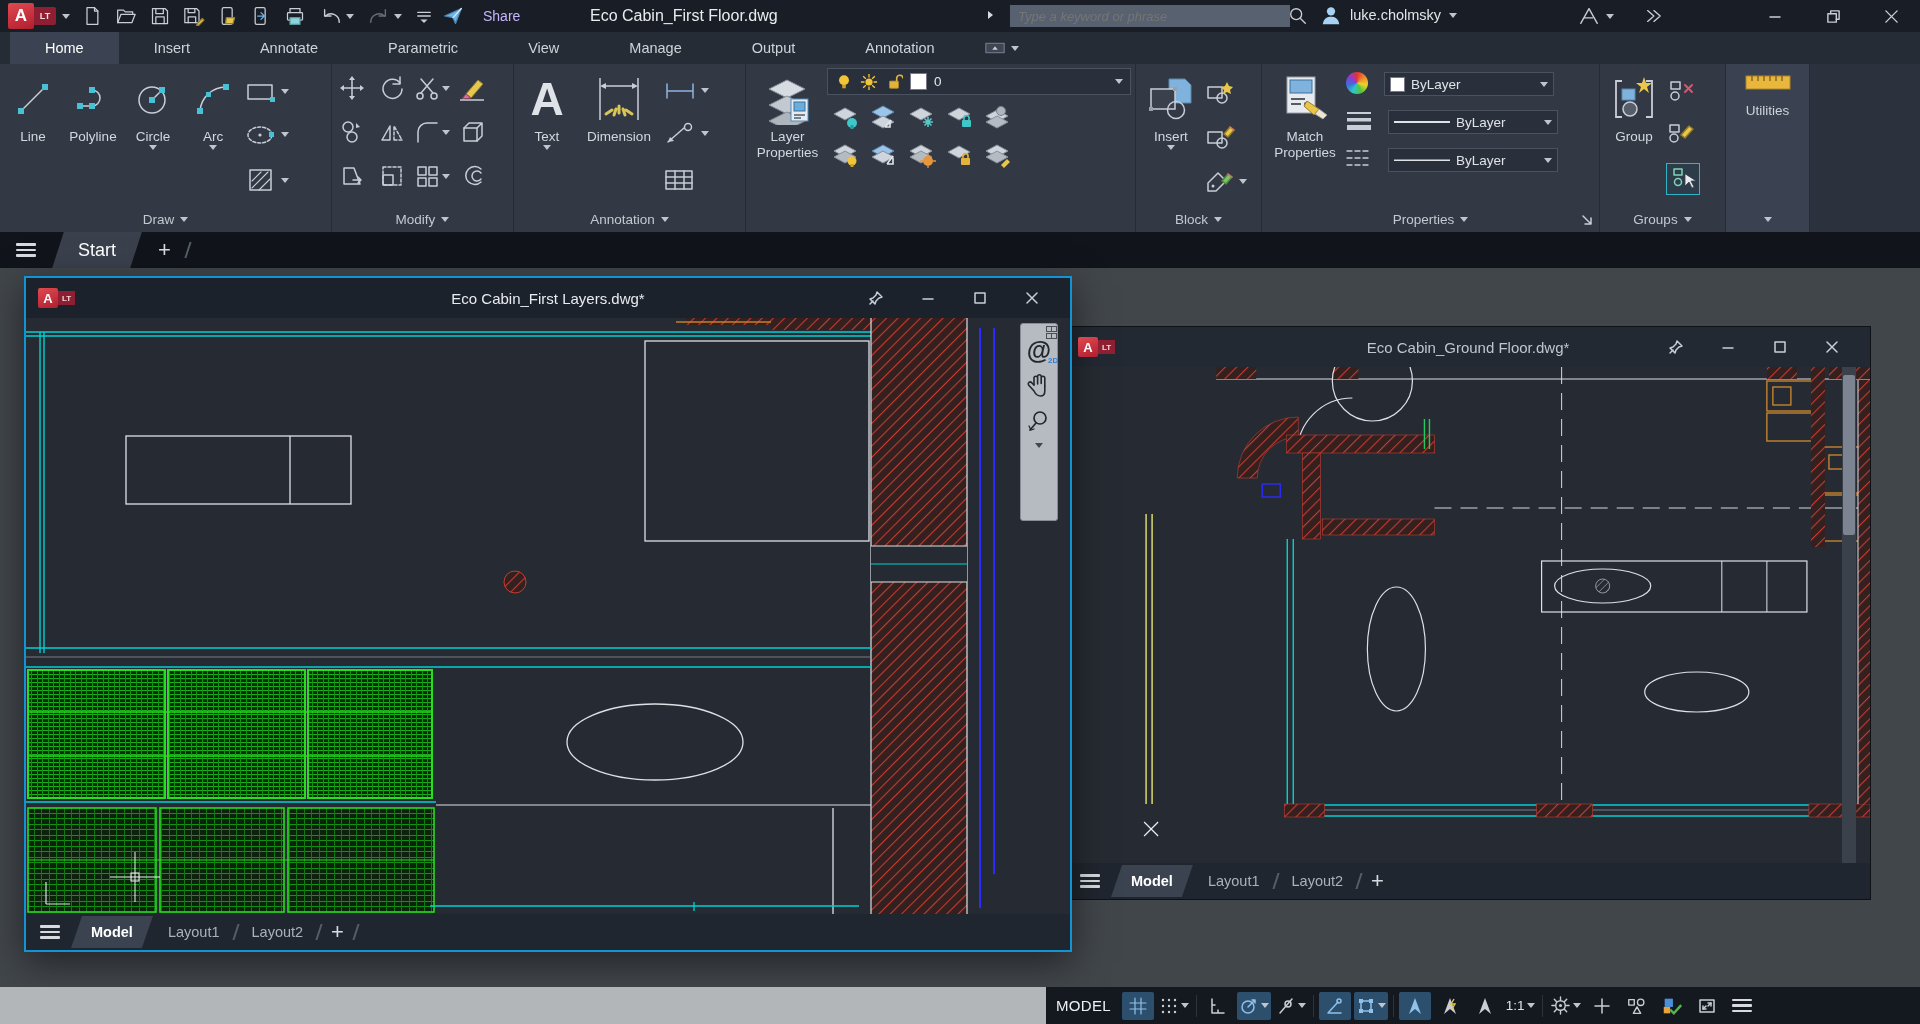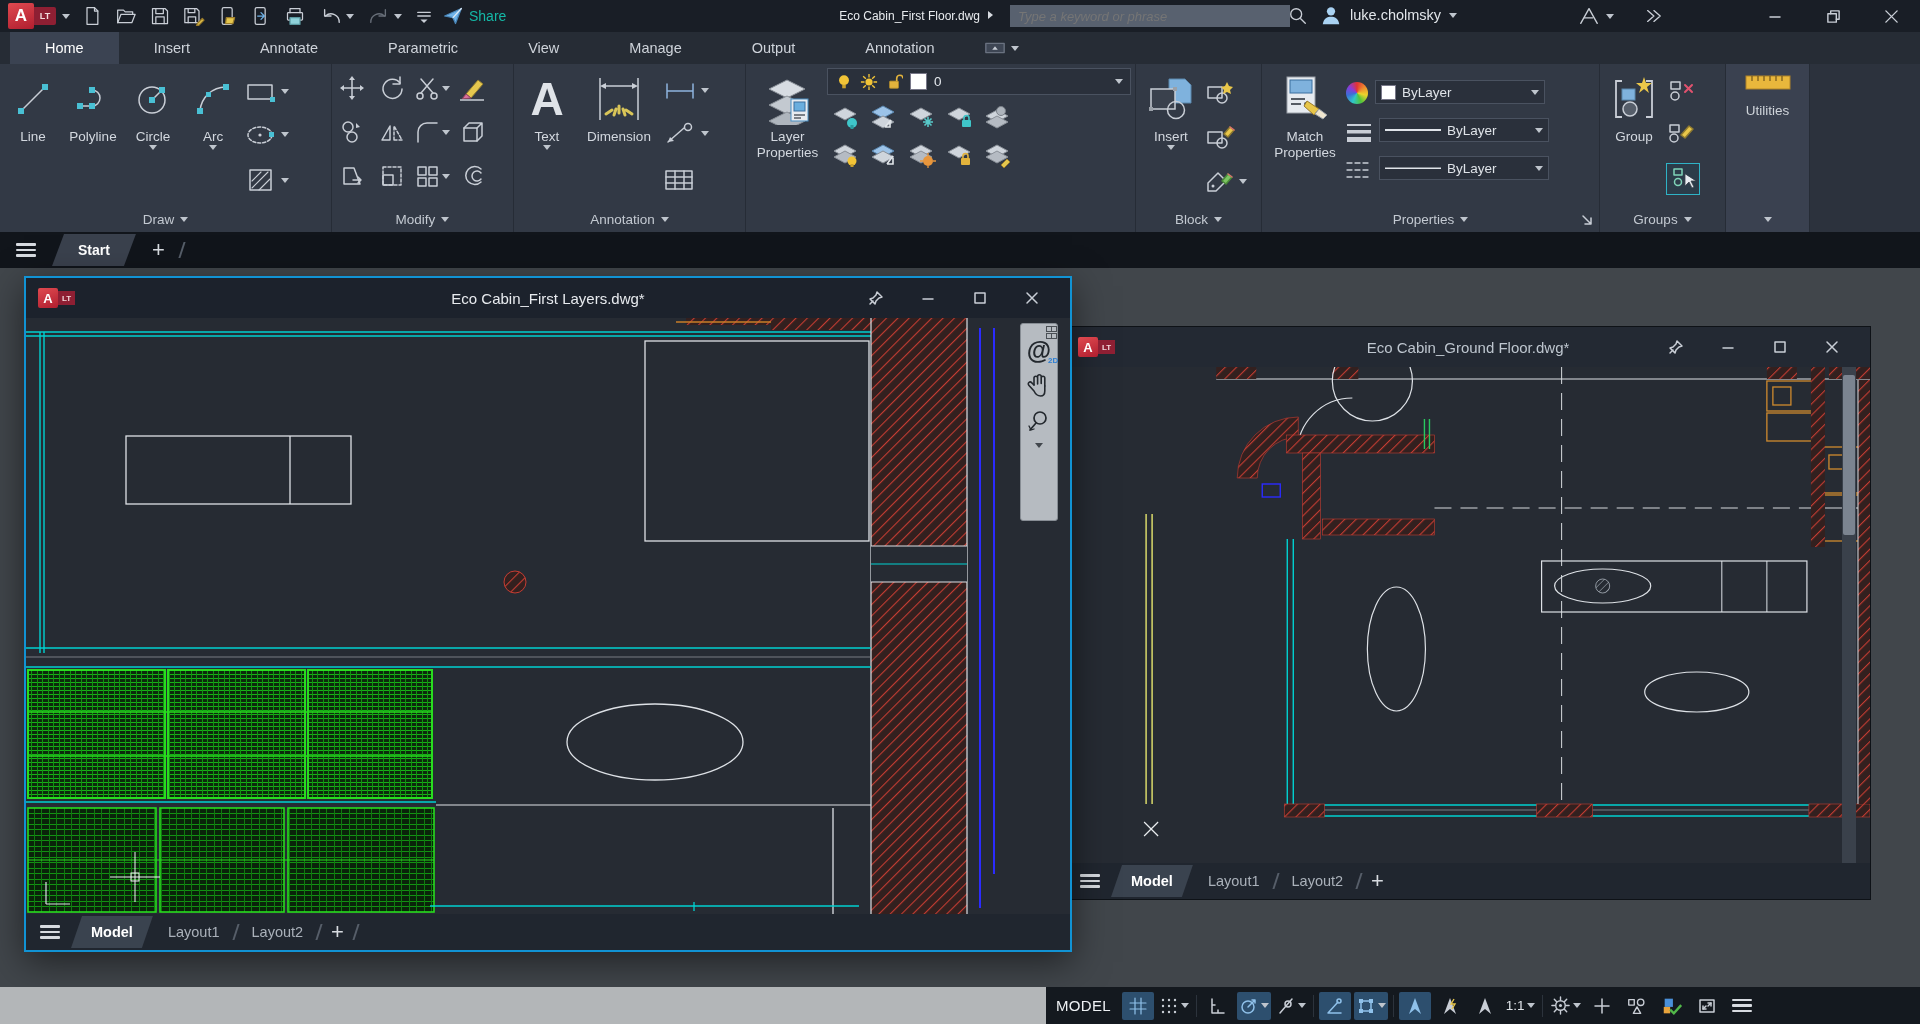--- a/index.html
+++ b/index.html
@@ -13,22 +13,22 @@
   .hamb{display:flex;flex-direction:column;gap:3px}
   .hamb span{display:block;width:20px;height:2.5px;background:#d7dbe0;border-radius:1px}
   .slash{width:2px;height:16px;background:#565e69;transform:skewX(-18deg)}
   
   .titlebar{position:absolute;left:0;top:0;width:100%;height:32px;background:#191e26;display:flex;align-items:center}
   .appbadge{display:flex;align-items:center;margin-left:8px}
   .appbadge .a{width:26px;height:26px;background:linear-gradient(160deg,#e04a50,#b01e2f);color:#fff;font-weight:bold;font-size:17px;display:flex;align-items:center;justify-content:center;border-radius:2px}
   .appbadge .lt{width:22px;height:18px;background:#8e1f33;color:#f2d9dc;font-size:9px;font-weight:bold;display:flex;align-items:center;justify-content:center;border-radius:0 2px 2px 0}
   .qat{display:flex;align-items:center;gap:13px;margin-left:12px}
   .qat .qi{display:flex;align-items:center;gap:3px}
-  .share{display:flex;align-items:center;gap:6px;margin-left:10px;color:#14b8a6}
-  .doc-title{position:absolute;left:590px;top:0;width:390px;height:32px;line-height:32px;text-align:right;color:#e9ecef;font-size:12px}
+  .share{display:flex;align-items:center;gap:20px;margin-left:10px;color:#c4b5fd}
+  .doc-title{position:absolute;left:590px;top:0;width:390px;height:32px;line-height:32px;text-align:left;color:#e9ecef;font-size:16px}
   .tb-play{position:absolute;left:988px;top:11px}
   .searchbox{position:absolute;left:1010px;top:5px;width:264px;height:22px;background:#58616f;border:none;outline:none;color:#c3c9d3;font-style:italic;font-size:13px;padding:0 8px;font-family:"Liberation Sans",sans-serif}
   .tb-search{position:absolute;left:1288px;top:6px}
   .tb-user{position:absolute;left:1320px;top:4px;display:flex;align-items:center;gap:8px;color:#e2e6ea;font-size:14.5px}
   .tb-adsk{position:absolute;left:1578px;top:5px;display:flex;align-items:center;gap:6px}
   .tb-chev2{position:absolute;left:1642px;top:7px;display:flex}
   .winctl{position:absolute;right:0;top:0;height:32px;display:flex}
   .winctl>div{width:58px;height:32px;display:flex;align-items:center;justify-content:center}
   
   .rtabs{position:absolute;left:0;top:32px;width:100%;height:32px;background:#262c35;display:flex;align-items:stretch;padding-left:10px;box-sizing:border-box}
@@ -45,30 +45,30 @@
   .smallcol{display:flex;flex-direction:column;justify-content:space-around;padding:2px 0}
   .smallrow{display:flex;align-items:center;gap:3px}
   .mgrid{display:grid;grid-template-columns:repeat(4,40px);grid-auto-rows:44px;align-items:center;justify-items:center;padding-top:2px}
   .mcell{display:flex;align-items:center;gap:2px}
   .lcombo{height:25px;background:#2a303b;border:1px solid #4a5260;display:flex;align-items:center;gap:7px;padding:0 7px;width:288px;color:#e4e8ed;font-size:13.5px;margin-bottom:3px}
   .lcombo .sp{flex:1}
   .swatch{width:15px;height:15px;background:#fff;border:1px solid #778}
   .lgrid{display:grid;grid-template-columns:repeat(5,38px);grid-auto-rows:38px;align-items:center;justify-items:center}
   .pcombo{width:158px;height:22px;background:#2a303b;border:1px solid #4a5260;display:flex;align-items:center;gap:6px;padding:0 5px;color:#dfe3e8;font-size:13.5px}
   .pcombo .sp{flex:1}
-  .proprow{display:flex;align-items:flex-end;gap:7px;height:32px}
+  .proprow{display:flex;align-items:flex-start;gap:16px;height:32px}
   .propcol{display:flex;flex-direction:column;gap:6px;padding-top:4px}
   .cw{width:22px;height:22px;border-radius:50%;background:conic-gradient(#e23333,#ee8a2e,#ecd42c,#52c43a,#2fc7c7,#3b6fd8,#8b3bd8,#e23333)}
   .panel.flyout{background:#3a4150;width:84px}
   .panel.flyout .pcontent{flex-direction:column;align-items:center;justify-content:flex-start;gap:8px;padding-top:5px}
   .launcher{position:absolute;right:6px;bottom:6px}
   .hilite{border:1px solid #2fb3c6;background:#2c3c49;padding:2px;display:flex}
   
   .ftabs{position:absolute;left:0;top:232px;width:100%;height:36px;background:#11151b;display:flex;align-items:center;gap:16px;padding-left:16px;box-sizing:border-box}
-  .start-tab{background:#3a414d;color:#fff;font-weight:bold;padding:8px 26px;clip-path:polygon(12px 0,100% 0,calc(100% - 12px) 100%,0 100%);font-size:14px}
+  .start-tab{background:#3a414d;color:#fff;font-weight:normal;padding:8px 26px;clip-path:polygon(12px 0,100% 0,calc(100% - 12px) 100%,0 100%);font-size:18px}
   .plus{font-size:22px;color:#d7dbe0;line-height:1}
   
   .workarea{position:absolute;left:0;top:268px;width:100%;height:719px;background:#41464b}
   .dwin{position:absolute;display:flex;flex-direction:column;box-sizing:border-box}
   .dwin.front{border:2px solid #1193d4;box-shadow:0 10px 34px rgba(0,0,0,.5)}
   .dwin.back{border:1px solid #0e1217}
   .dwin-title{height:40px;background:#1c222c;display:flex;align-items:center;padding:0 12px;gap:10px;position:relative;flex:0 0 40px}
   .dwin.back .dwin-title{background:#232933}
   .dwin-title .wtitle{position:absolute;left:0;width:100%;text-align:center;color:#e8ebef;font-size:15px;pointer-events:none}
   .dwin.back .wtitle{color:#bec6cf}

